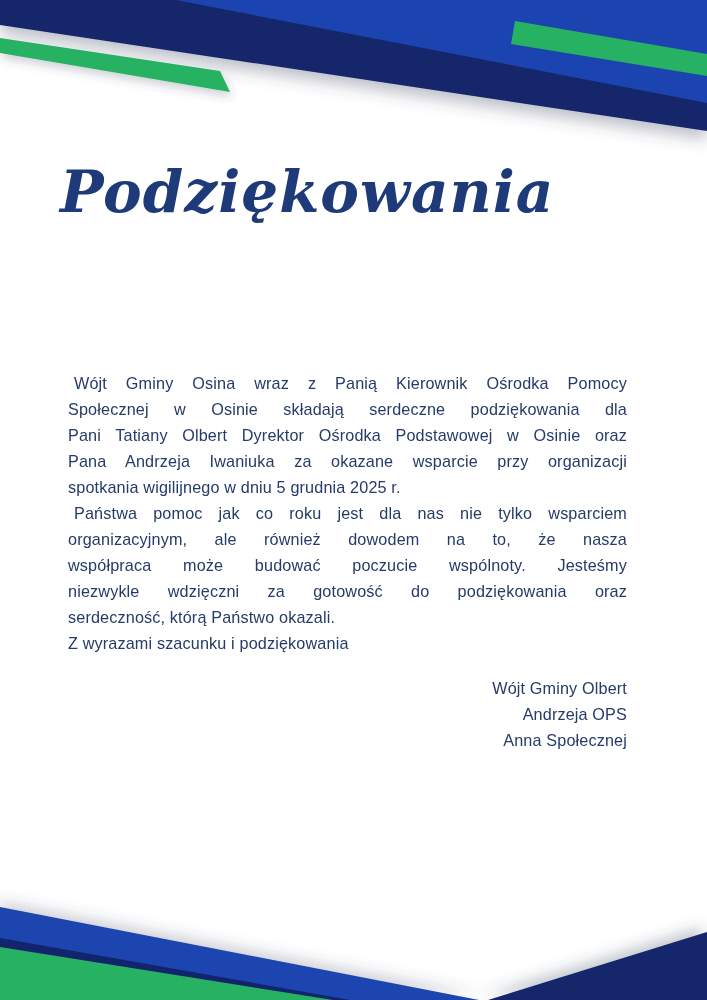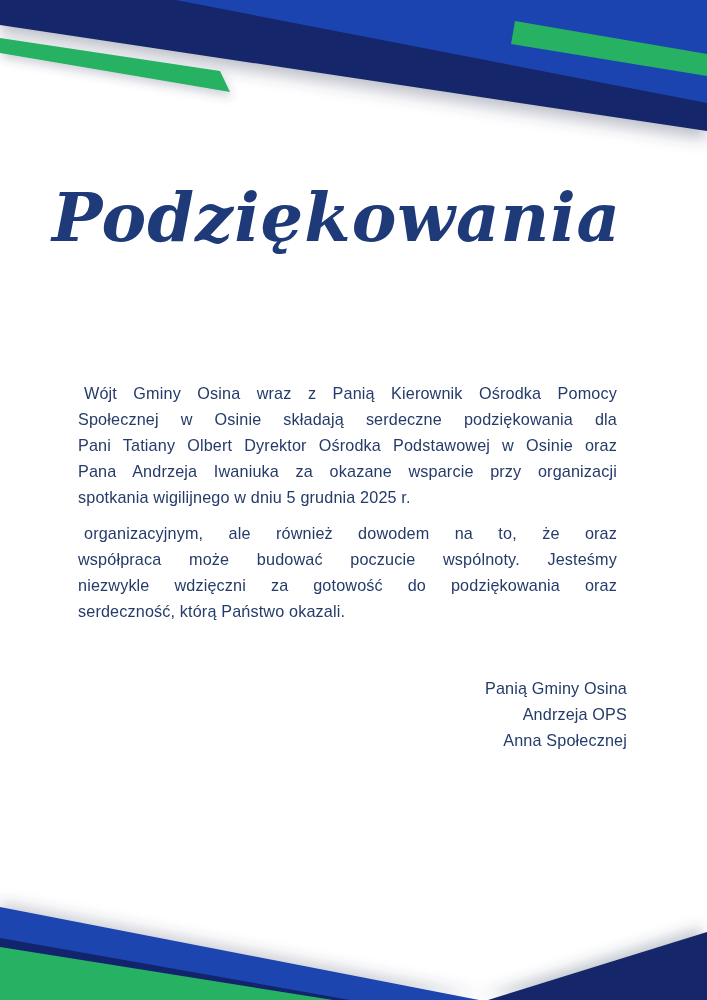--- a/index.html
+++ b/index.html
@@ -6,36 +6,35 @@
   body{
     width:707px;height:1000px;position:relative;overflow:hidden;
     background:#ffffff;
     font-family:"Liberation Sans",sans-serif;
   }
   .deco{position:absolute;left:0;width:707px;display:block}
   #top-deco{top:0;height:280px}
   #bottom-deco{bottom:0;height:190px}
 
   .title{
-    position:absolute;left:52px;top:158px;
+    position:absolute;left:60px;top:158px;
     font-family:"DejaVu Serif",serif;
     font-style:italic;font-weight:bold;
-    font-size:67px;letter-spacing:1px;
+    font-size:58px;letter-spacing:1px;
     color:var(--title-text,#1e3a78);
     white-space:nowrap;
-    margin-top:20px;
   }
 
   .letter{
     position:absolute;left:68px;top:370px;width:559px;
     font-size:16.2px;line-height:26px;
     color:var(--body-text,#253b69);
     letter-spacing:.15px;
   }
-  .para{margin:10px}
+  .para{margin:0}
   .pline{
     text-align:justify;
     
     text-align-last:justify;
     white-space:normal;
     min-height:26px;
   }
   .pline.last{text-align-last:left}
   .para.indent .pline:first-child{text-indent:6px}
 
@@ -73,29 +72,33 @@
 
 <div class="letter">
   <div class="para indent">
       <div class="pline">Wójt Gminy Osina wraz z Panią Kierownik Ośrodka Pomocy</div>
       <div class="pline">Społecznej w Osinie składają serdeczne podziękowania dla</div>
       <div class="pline">Pani Tatiany Olbert Dyrektor Ośrodka Podstawowej w Osinie oraz</div>
       <div class="pline">Pana Andrzeja Iwaniuka za okazane wsparcie przy organizacji</div>
       <div class="pline last">spotkania wigilijnego w dniu 5 grudnia 2025 r.</div>
     </div>
   <div class="para indent">
-      <div class="pline">organizacyjnym, ale również dowodem na to, że oraz</div>
+      <div class="pline">Państwa pomoc jak co roku jest dla nas nie tylko wsparciem</div>
+      <div class="pline">organizacyjnym, ale również dowodem na to, że nasza</div>
       <div class="pline">współpraca może budować poczucie wspólnoty. Jesteśmy</div>
       <div class="pline">niezwykle wdzięczni za gotowość do podziękowania oraz</div>
       <div class="pline last">serdeczność, którą Państwo okazali.</div>
     </div>
+  <div class="para flush">
+      <div class="pline last">Z wyrazami szacunku i podziękowania</div>
+    </div>
 </div>
 
 <div class="signature">
-    <div class="pline">Panią Gminy Osina</div>
+    <div class="pline">Wójt Gminy Olbert</div>
     <div class="pline">Andrzeja OPS</div>
     <div class="pline last">Anna Społecznej</div>
   </div>
 
 <svg id="bottom-deco" class="deco" viewBox="0 0 707 190" aria-hidden="true">
   <defs>
     <filter id="sh-up" x="-20%" y="-40%" width="140%" height="200%">
       <feDropShadow dx="0" dy="-6" stdDeviation="7" flood-color="#3a4560" flood-opacity="0.25"></feDropShadow>
     </filter>
     <filter id="sh-upleft" x="-40%" y="-40%" width="180%" height="200%">

